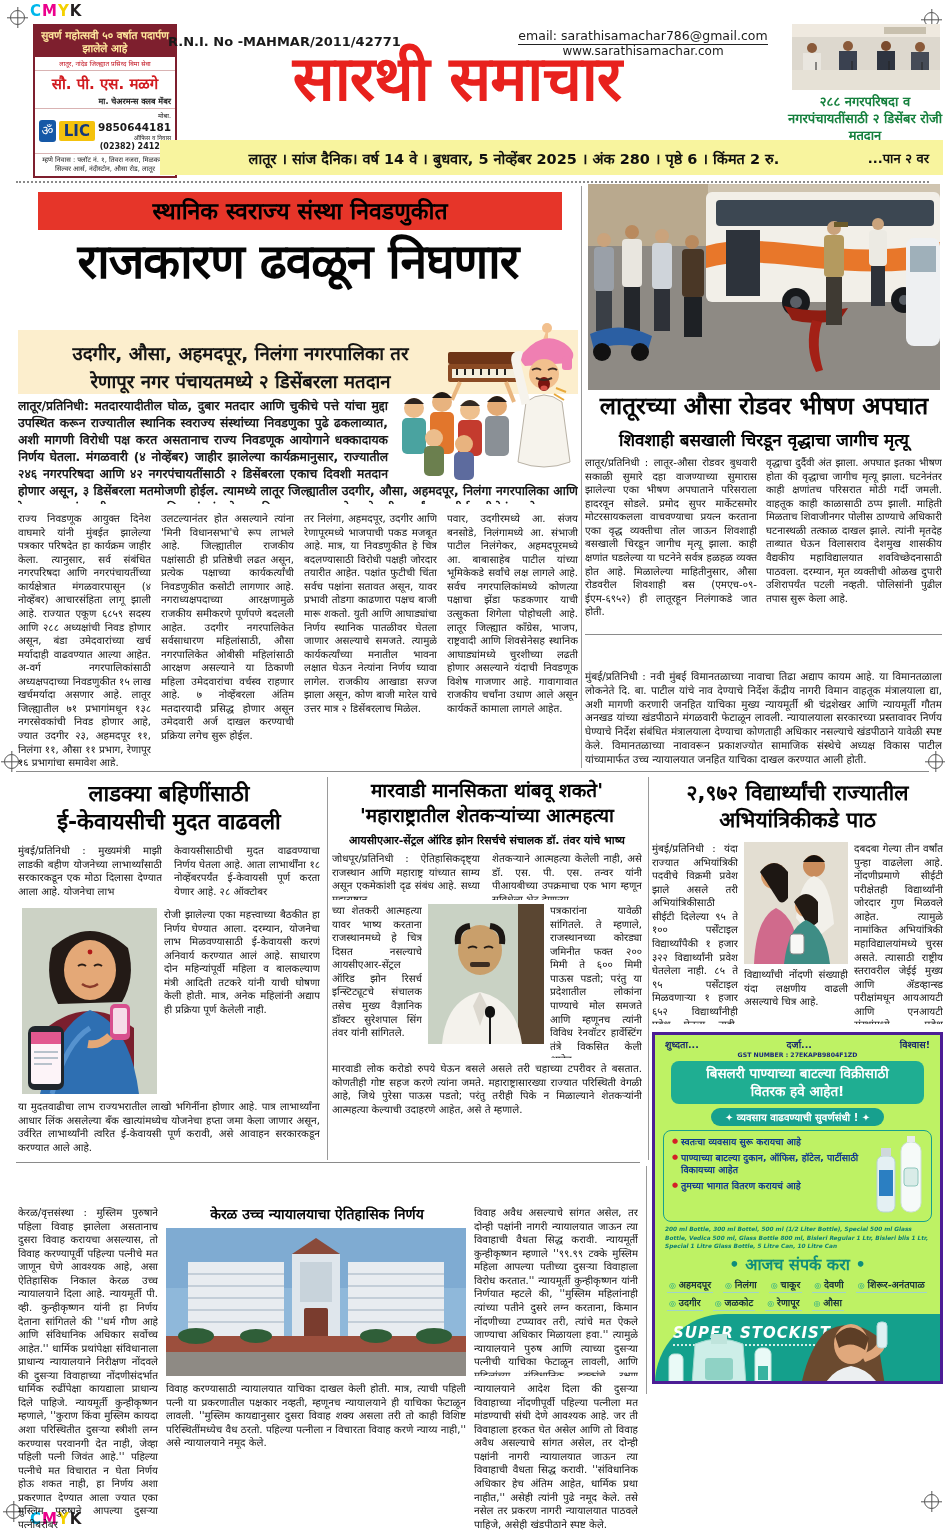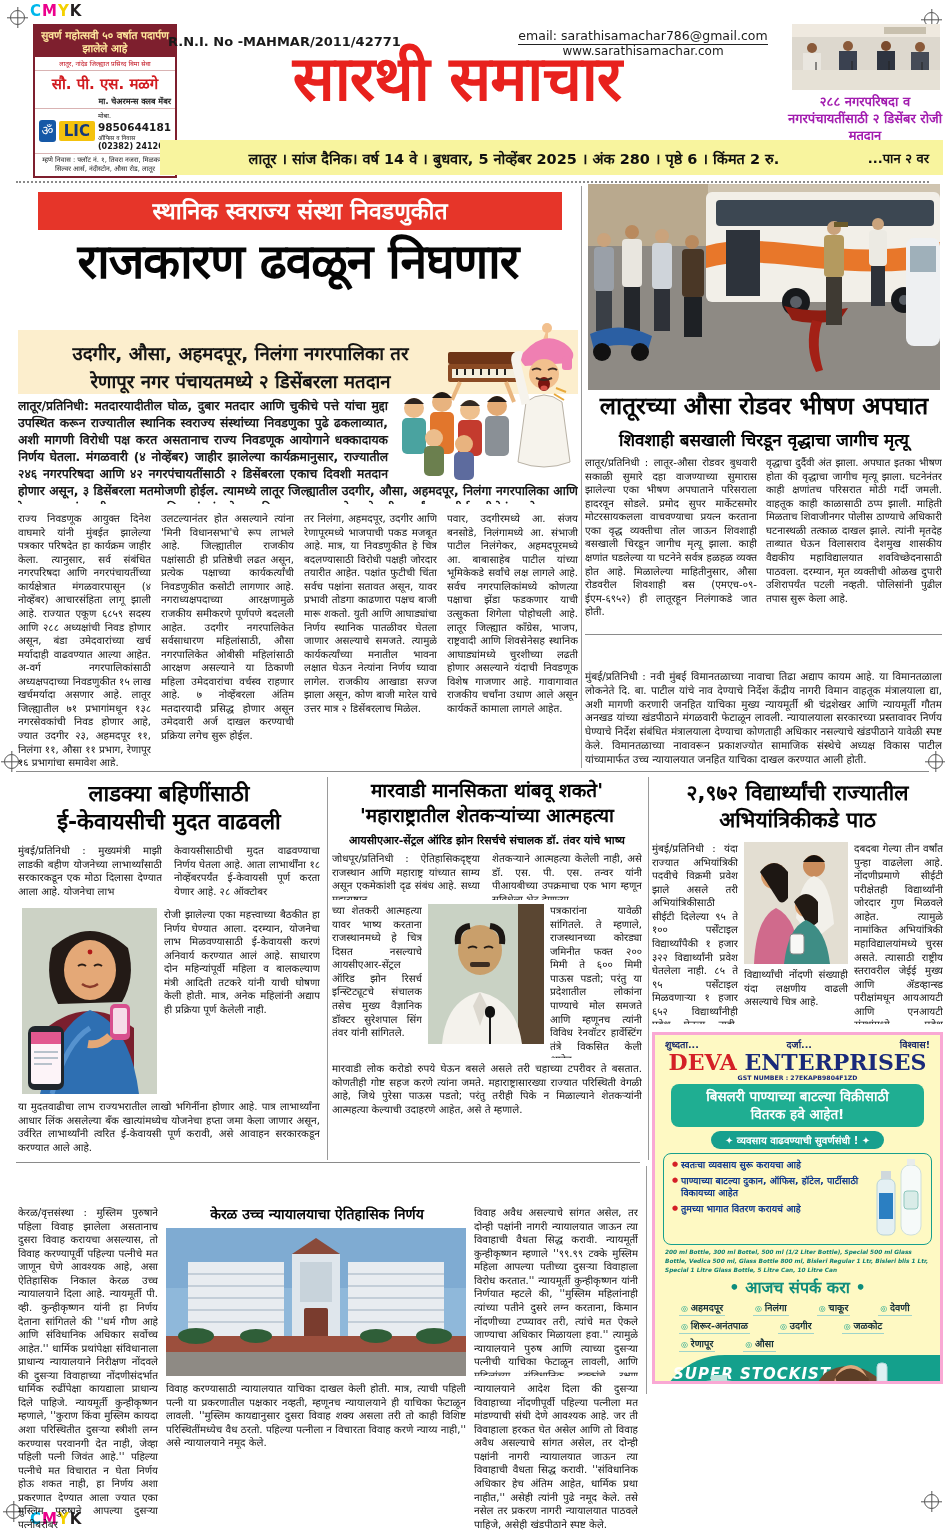--- a/index.html
+++ b/index.html
@@ -23,27 +23,27 @@
   .lic-tag{color:#c1121f;font-size:6.4px;text-align:center;padding:2px 1px;border-bottom:1px solid #d9b3b3;}
   .lic-name{color:#d11a1f;font-weight:bold;font-size:15px;text-align:center;padding:2px 0;}
   .lic-desig{font-size:8px;font-weight:bold;text-align:right;padding:0 4px 2px 0;color:#222;}
   .lic-logo-row{display:flex;align-items:center;gap:3px;padding:2px 4px;border-top:1px solid #d9b3b3;border-bottom:1px solid #d9b3b3;}
   .lic-blue{width:22px;height:22px;background:#1558a7;border-radius:3px;color:#fff;font-size:13px;text-align:center;line-height:22px;}
   .lic-yellow{background:#f4c20d;color:#15387a;font-weight:bold;font-size:15px;padding:1px 5px;border-radius:2px;}
   .lic-addr{font-size:6.8px;text-align:center;color:#222;padding:2px 2px;line-height:1.35;}
   .email-line{border-bottom:1.3px solid #222;padding-bottom:1px;}
   .masthead{color:#e8211d;font-weight:800;font-size:62px;letter-spacing:-1px;line-height:1.0;text-align:center;}
   .datebar{background:#f8f49e;display:flex;align-items:center;font-weight:bold;font-size:14.5px;color:#10100f;}
-  .topnews{color:#a21caf;font-weight:bold;font-size:13px;line-height:1.3;text-align:center;}
+  .topnews{color:#15803d;font-weight:bold;font-size:13px;line-height:1.3;text-align:center;}
   
   .hrule{border-top:1px solid #8a8a8a;}
   .hdot{border-top:2px dotted #8a8a8a;}
   .vrule{border-left:1px solid #9a9a9a;}
   
-  .kicker{background:#e63529;color:#ffffff;font-weight:bold;font-size:23px;text-align:center;line-height:38px;}
+  .kicker{background:#e63529;color:#000000;font-weight:bold;font-size:23px;text-align:center;line-height:38px;}
   .main-headline{font-weight:800;color:#050505;font-size:48px;letter-spacing:-1px;line-height:1.05;text-align:center;white-space:nowrap;}
   .creambox{background:#fceecd;}
   .cream-line{font-weight:bold;font-size:18.5px;color:#141414;text-align:center;line-height:1.5;}
   .lead-par{font-size:12.3px;font-weight:600;line-height:1.38;}
   .h2-black{font-weight:800;color:#060606;text-align:center;}
   .floated{float:right;width:190px;height:72px;}
   ul.adbul{margin:2px 0 0 0;padding:0 0 0 4px;list-style:none;}
   ul.adbul li{font-size:9.3px;font-weight:bold;color:#123a8c;line-height:1.3;margin-bottom:4px;padding-left:9px;position:relative;}
   ul.adbul li:before{content:"●";color:#d42027;font-size:7px;position:absolute;left:0;top:1px;}
   .loc-item{font-size:9.5px;font-weight:bold;color:#17323a;border-bottom:1px solid #9fd4cb;padding:1px 2px;white-space:nowrap;}
@@ -64,21 +64,21 @@
   <div class="abs cmyk" style="left:30px;top:1510px"><span class="c">C</span><span class="m">M</span><span class="y">Y</span><span class="k">K</span></div>
 
   <div class="abs lic" style="left:33px;top:24px;width:140px;height:150px">
     <div class="lic-head">सुवर्ण महोत्सवी ५० वर्षात पदार्पण झालेले आहे</div>
     <div class="lic-tag">लातूर, नांदेड जिल्ह्यात प्रसिध्द विमा सेवा</div>
     <div class="lic-name">सौ. पी. एस. मळगे</div>
     <div class="lic-desig">मा. चेअरमन्स क्लब मेंबर</div>
     <div class="lic-logo-row">
       <span class="lic-blue">ॐ</span>
       <span class="lic-yellow">LIC</span>
-      <span style="flex:1;text-align:left;line-height:1.15">
+      <span style="flex:1;text-align:right;line-height:1.15">
         <span style="font-size:6.5px">मोबा.</span><br>
         <span style="font-weight:bold;font-size:10.5px">9850644181</span><br>
         <span style="font-size:6px">ऑफिस व निवास</span>
         <span style="font-weight:bold;font-size:8px">(02382) 241204</span>
       </span>
     </div>
     <div class="lic-addr">म्हणे निवास : फ्लॉट नं. १, तिवरा नजरा, मिळकमल सिल्वर आर्स, नंदीस्टोन, औसा रोड, लातूर</div>
   </div>
 
   <div class="abs bold" style="left:168px;top:34px;font-size:13px">R.N.I. No -MAHMAR/2011/42771</div>
@@ -331,28 +331,25 @@
       <path d="M52 76 q4 -38 18 -42 q16 4 20 48 l-20 16 Z" fill="#f2f0ea"></path>
       <circle cx="62" cy="64" r="11" fill="#d89c6a"></circle>
         <path d="M50 60 q12 -16 24 0 l0 20 q-8 8 -12 0 Z" fill="#221a14"></path>
       <path d="M40 122 q4 -36 22 -44 q20 8 24 44 Z" fill="#3e8d85"></path>
       <rect x="46" y="92" width="14" height="20" rx="3" fill="#f8f8f6" stroke="#888"></rect>
     </svg>
   </div>
   <div class="abs body-txt just" style="left:744px;top:968px;width:104px;height:56px">विद्यार्थ्यांची नोंदणी संख्याही यंदा लक्षणीय वाढली असल्याचे चित्र आहे.</div>
   <div class="abs body-txt just" style="left:854px;top:842px;width:89px;height:182px">दबदबा गेल्या तीन वर्षांत पुन्हा वाढलेला आहे. नोंदणीप्रमाणे सीईटी परीक्षेतही विद्यार्थ्यांनी जोरदार गुण मिळवले आहेत. त्यामुळे नामांकित अभियांत्रिकी महाविद्यालयांमध्ये चुरस असते. त्यासाठी राष्ट्रीय स्तरावरील जेईई मुख्य आणि ॲडव्हान्स्ड परीक्षांमधून आयआयटी आणि एनआयटी संस्थांमध्ये प्रवेश मिळवला जातो. राज्यातील अभियांत्रिकी प्रवेश प्रक्रिया पूर्ण झाली असून सीईटीद्वारेच राज्यातील प्रवेश होतात. करिअर संधींवरही परिणाम जाणवत आहे.</div>
 
-  <div class="abs" style="left:652px;top:1032px;width:291px;height:352px;border:3px solid #f9a8d4;background:#fef9c3;box-sizing:border-box;display:flex;flex-direction:column;overflow:hidden">
+  <div class="abs" style="left:652px;top:1032px;width:291px;height:352px;border:3px solid #4c1d95;background:#bef264;box-sizing:border-box;display:flex;flex-direction:column;overflow:hidden">
     <div style="display:flex;justify-content:space-between;padding:3px 10px 0;font-size:9.5px;font-weight:bold;color:#1a2a6b">
       <span>शुध्दता...</span>
       <span>दर्जा...</span>
       <span>विश्वास!</span>
-    </div>
-    <div class="center" style="font-family:'DejaVu Serif','Liberation Serif',serif;font-weight:bold;font-size:22px;line-height:1.05">
-      <span style="color:#d42027">DEVA</span><span style="color:#1a2a7a"> ENTERPRISES</span>
     </div>
     <div class="center" style="font-size:6.2px;font-weight:bold;color:#1a2a7a">GST NUMBER : 27EKAPB9804F1ZD</div>
     <div class="center" style="margin:3px 16px;background:#1fae92;border-radius:8px;color:#fff;font-weight:bold;font-size:13.5px;padding:4px 2px;line-height:1.3">
       <div>बिसलरी पाण्याच्या बाटल्या विक्रीसाठी</div>
       <div>वितरक हवे आहेत!</div>
     </div>
     <div class="center" style="margin:1px auto;background:#17a08e;border-radius:12px;color:#fff;font-weight:bold;font-size:10px;padding:2px 14px;width:max-content">✦ व्यवसाय वाढवण्याची सुवर्णसंधी ! ✦</div>
     <div style="display:flex;border:1.5px solid #17a08e;border-radius:8px;margin:3px 8px;padding:3px 4px;">
       <ul class="adbul" style="flex:1">
         <li>स्वतःचा व्यवसाय सुरू करायचा आहे</li>
@@ -363,21 +360,21 @@
         <rect x="8" y="22" width="18" height="56" rx="6" fill="#e4f0f3" stroke="#b8d2d8"></rect>
         <rect x="12" y="14" width="10" height="8" fill="#cfd8dc"></rect>
         <rect x="10" y="36" width="14" height="26" fill="#2b7fc2"></rect>
         <rect x="32" y="8" width="20" height="70" rx="9" fill="#f6faf9" stroke="#cfe0dd"></rect>
         <rect x="38" y="2" width="8" height="6" fill="#e8eceb"></rect>
         <rect x="35" y="34" width="14" height="18" rx="3" fill="#d9ece8" stroke="#8fc7bd"></rect>
       </svg>
     </div>
     <div style="padding:0 10px;font-size:5.8px;font-weight:bold;font-style:italic;color:#0f7f71;line-height:1.5">200 ml Bottle, 300 ml Bottel, 500 ml (1/2 Liter Bottle), Special 500 ml Glass Bottle, Vedica 500 ml, Glass Bottle 800 ml, Bisleri Regular 1 Ltr, Bisleri blis 1 Ltr, Special 1 Litre Glass Bottle, 5 Litre Can, 10 Litre Can</div>
     <div class="center" style="color:#0e8d7c;font-weight:bold;font-size:16px;padding:2px 0">• आजच संपर्क करा •</div>
-    <div style="display:flex;flex-wrap:wrap;gap:2px 28px;padding:0 24px 3px;justify-content:flex-start">
+    <div style="display:flex;flex-wrap:wrap;gap:2px 10px;padding:0 12px 3px;justify-content:flex-start">
       <span class="loc-item">अहमदपूर</span>
       <span class="loc-item">निलंगा</span>
       <span class="loc-item">चाकूर</span>
       <span class="loc-item">देवणी</span>
       <span class="loc-item">शिरूर-अनंतपाळ</span>
       <span class="loc-item">उदगीर</span>
       <span class="loc-item">जळकोट</span>
       <span class="loc-item">रेणापूर</span>
       <span class="loc-item">औसा</span>
     </div>

